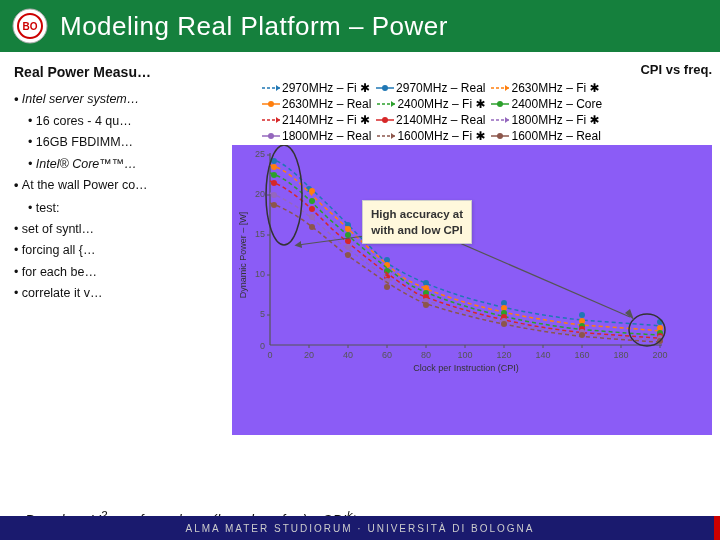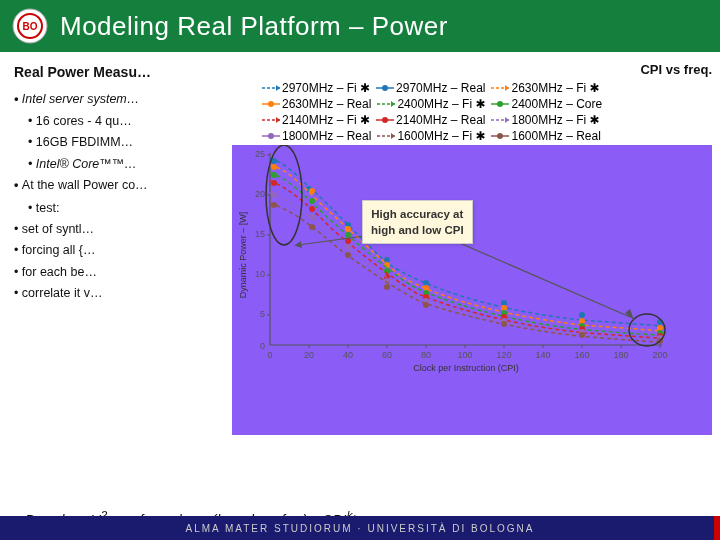--- a/index.html
+++ b/index.html
@@ -462,21 +462,21 @@
 
           <ellipse cx="52" cy="50" rx="18" ry="50" fill="none" stroke="#333" stroke-width="1.5"></ellipse>
 
           <ellipse cx="415" cy="185" rx="18" ry="16" fill="none" stroke="#333" stroke-width="1.5"></ellipse>
 
         </svg>
 
         
         <div class="annotation-box" style="position:absolute; top:55px; left:130px;">
           <span>High accuracy at</span><br>
-          <span>high and low CPI</span>
+          <span>with and low CPI</span>
         </div>
 
         
         <svg style="position:absolute;top:0;left:0;pointer-events:none;" width="440" height="230">
 
           <line x1="140" y1="90" x2="66" y2="100" stroke="#555" stroke-width="1.2" marker-end="url(#arr)"></line>
 
           <line x1="200" y1="86" x2="398" y2="172" stroke="#555" stroke-width="1.2"></line>
           <polygon points="393,168 402,175 398,164" fill="#555"></polygon>
           <defs>

